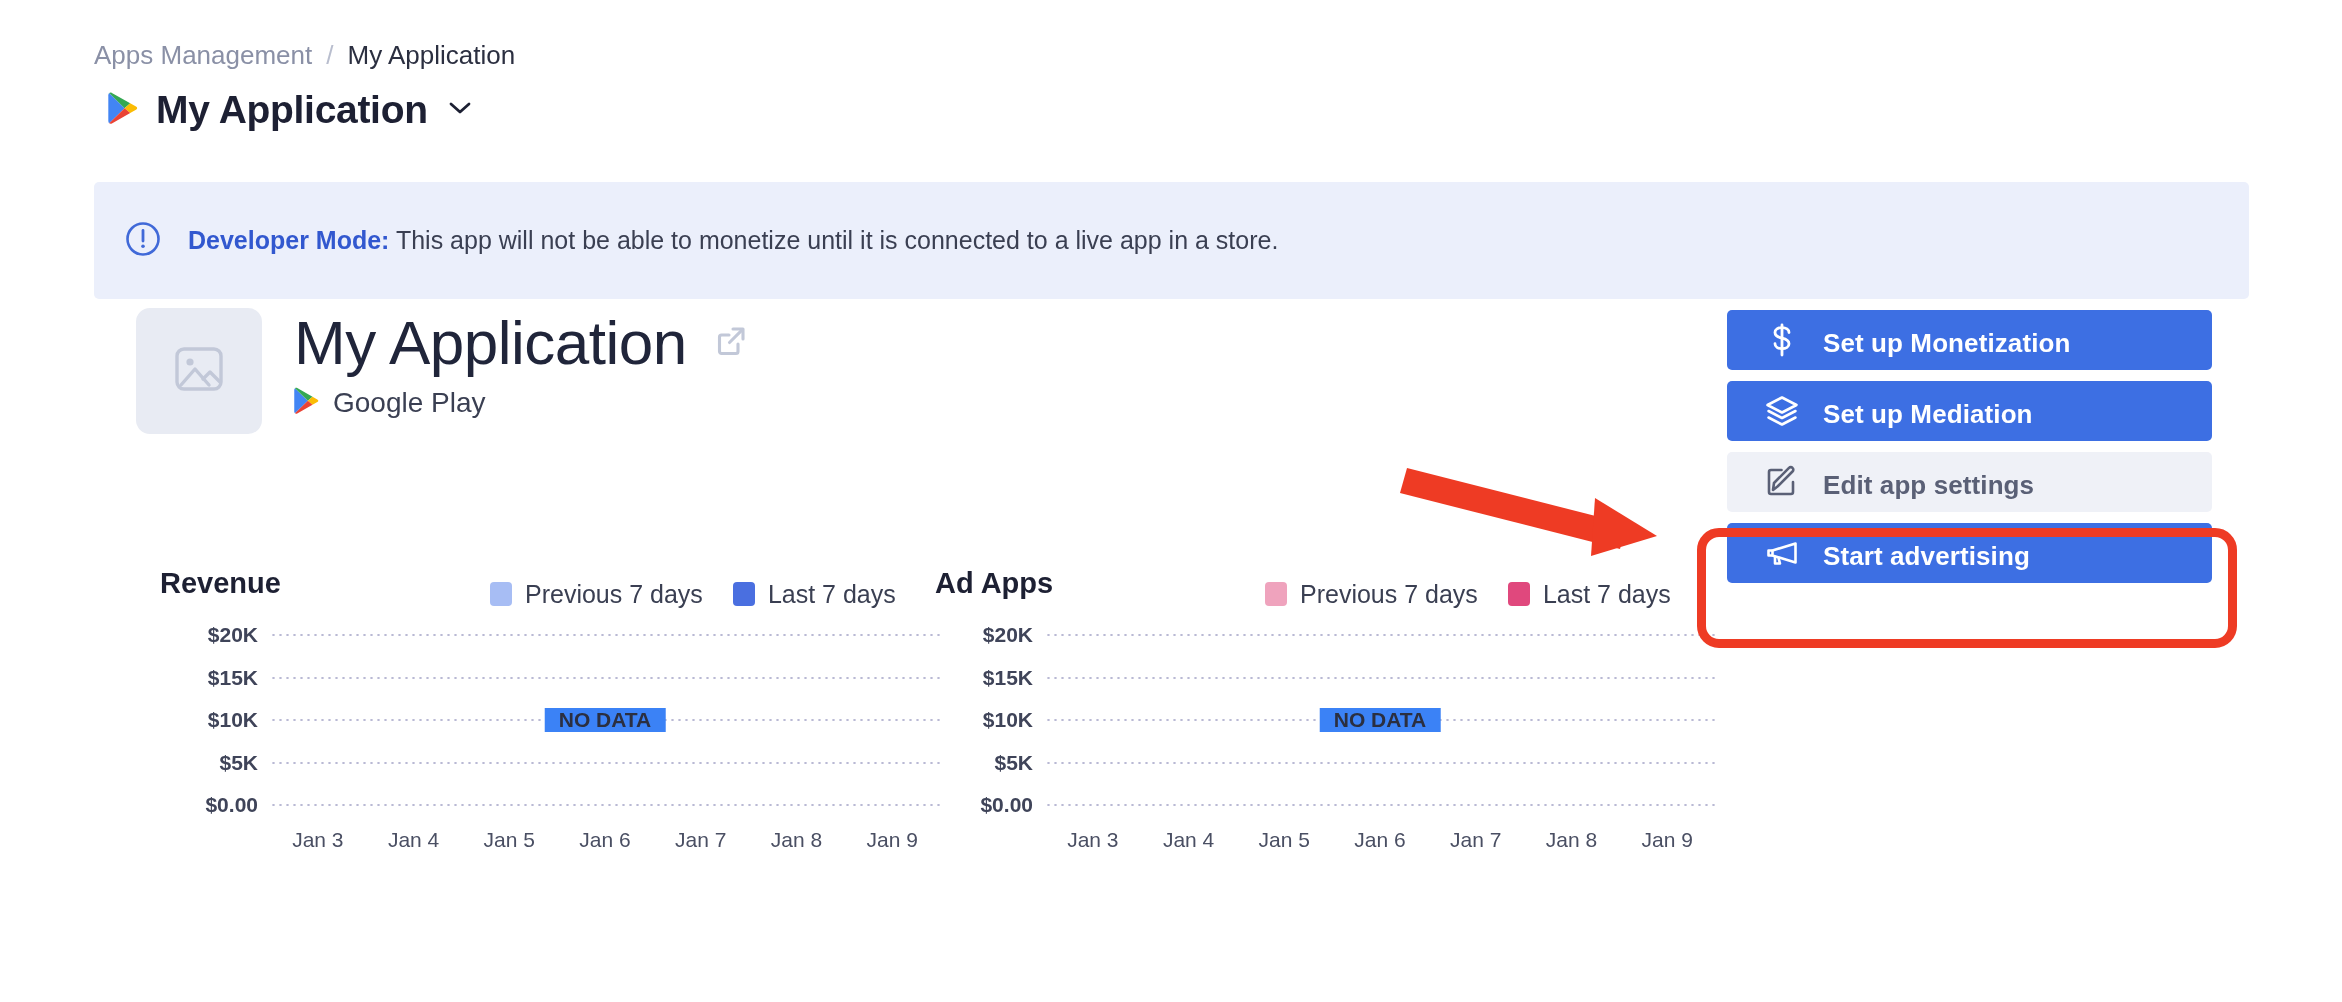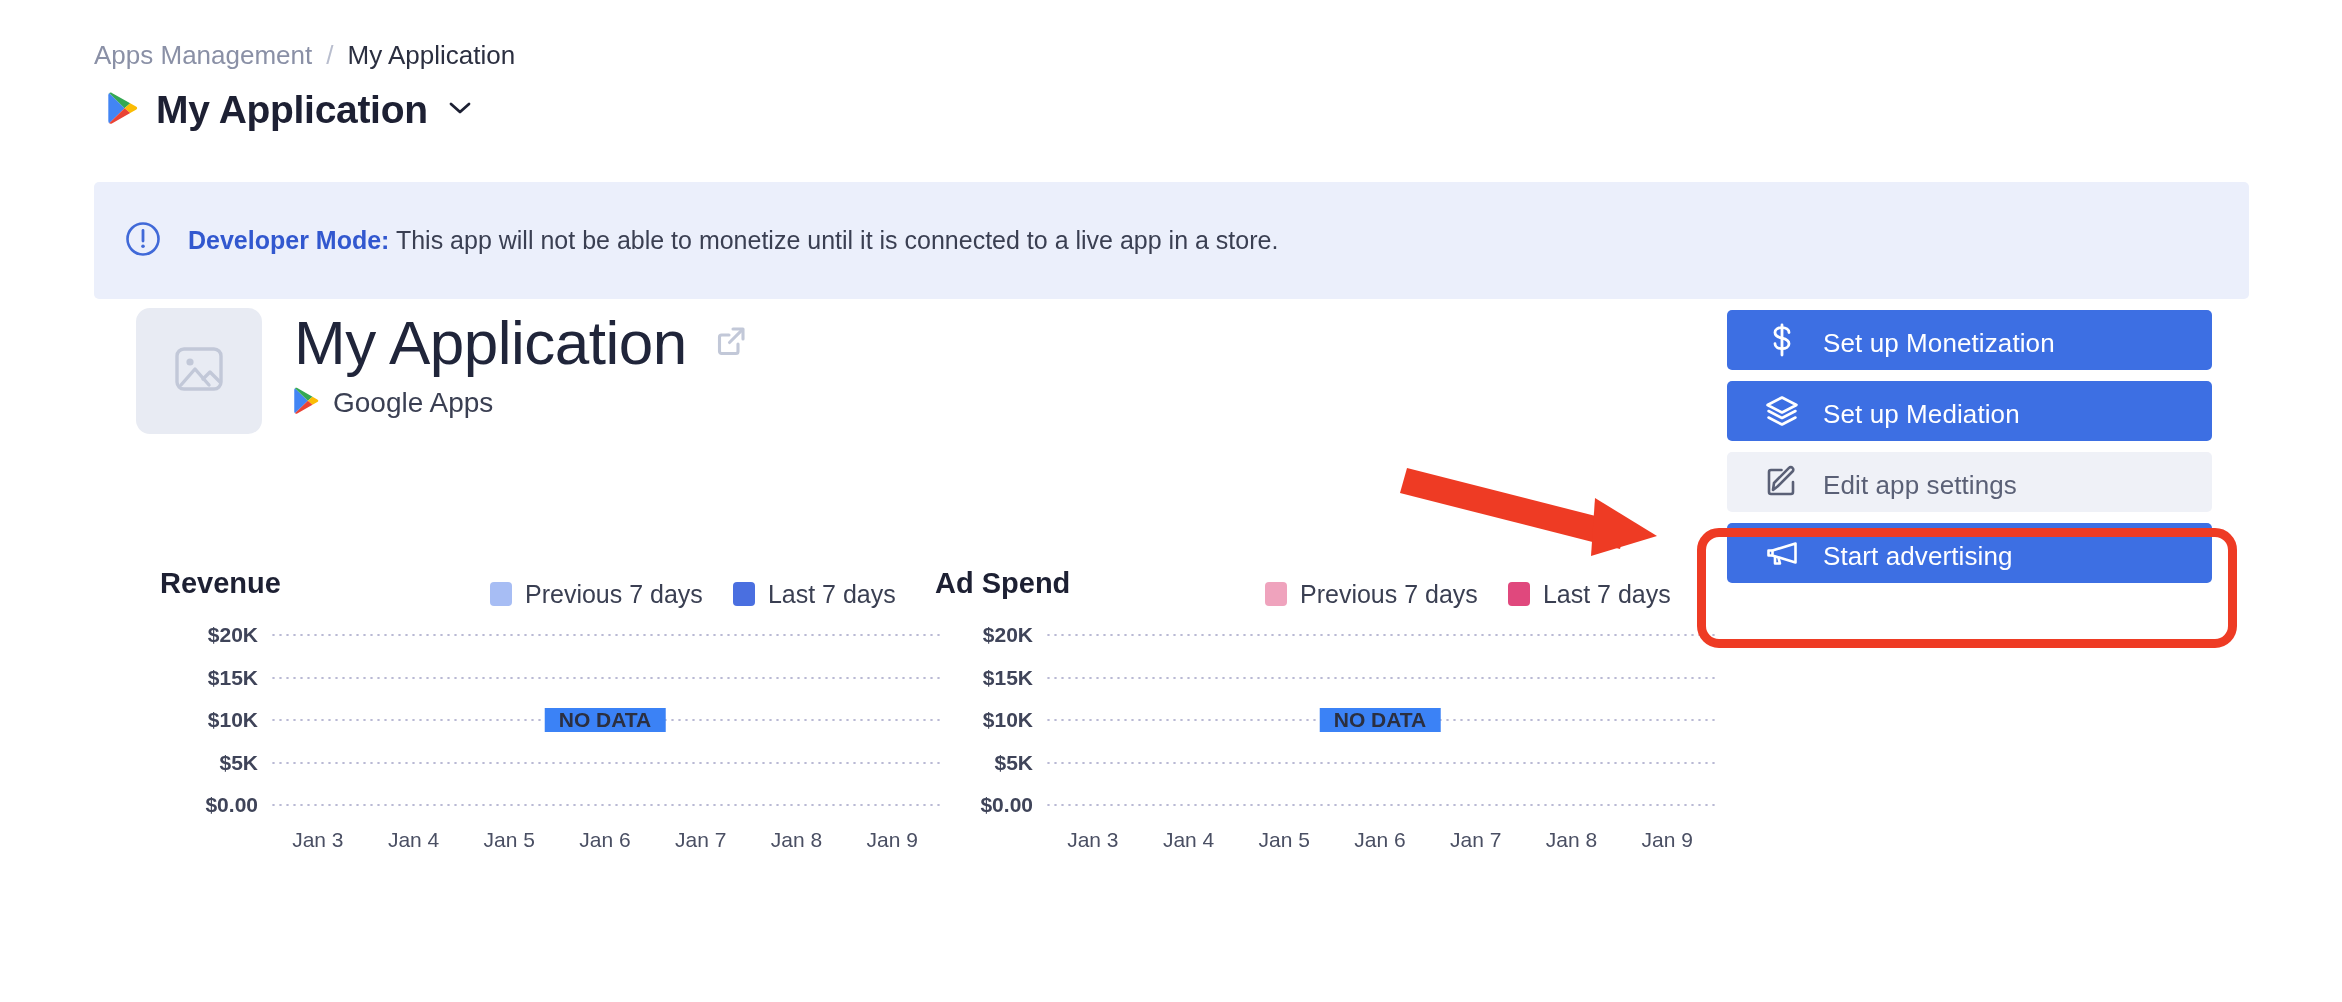--- a/index.html
+++ b/index.html
@@ -151,21 +151,21 @@
   .action-btn.primary {
     background: #3d6fe3;
     color: #ffffff;
   }
   .action-btn.secondary {
     background: #eff1f7;
     color: #5a6076;
   }
   .action-btn .btn-label {
     font-size: 26px;
-    font-weight: normal;
+    font-weight: bold;
     letter-spacing: 0.1px;
     margin-top: 6px;
   }
   .action-btn .btn-icon {
     display: flex;
     align-items: center;
     justify-content: center;
     width: 34px;
     flex: 0 0 auto;
   }
@@ -365,21 +365,21 @@
       </div>
       <div class="app-store-line">
         <span>
           <svg width="25" height="28" viewBox="0 0 30 33">
             <path d="M1.2 1.1 L16.6 16.2 L1.2 31.3 C0.6 30.8 0.3 30.0 0.3 29.0 L0.3 3.4 C0.3 2.4 0.6 1.6 1.2 1.1 Z" fill="#4285F4"></path>
             <path d="M1.2 1.1 C1.9 0.5 2.9 0.4 3.9 1.0 L22.2 11.3 L16.6 16.2 Z" fill="#34A853"></path>
             <path d="M22.2 11.3 L28.0 14.6 C29.6 15.5 29.6 16.9 28.0 17.8 L22.2 21.1 L16.6 16.2 Z" fill="#FBBC04"></path>
             <path d="M16.6 16.2 L22.2 21.1 L3.9 31.4 C2.9 32.0 1.9 31.9 1.2 31.3 Z" fill="#EA4335"></path>
           </svg>
         </span>
-        <span class="app-store-name">Google Apps</span>
+        <span class="app-store-name">Google Play</span>
       </div>
     </div>
   </div>
 
   <div class="actions">
 
     <button class="action-btn primary">
       <span class="btn-icon">
         <svg width="30" height="34" viewBox="0 0 30 34">
           <path d="M15 2 L15 32" stroke="#ffffff" stroke-width="2.8" stroke-linecap="round"></path>
@@ -468,21 +468,21 @@
           <span class="xtick">Jan 6</span>
           <span class="xtick">Jan 7</span>
           <span class="xtick">Jan 8</span>
           <span class="xtick">Jan 9</span>
         </div>
       </div>
     </div>
 
     <div class="chart-panel adspend">
       <div class="chart-head">
-        <span class="chart-title">Ad Spend</span>
+        <span class="chart-title">Ad Apps</span>
         <div class="chart-legend">
           <span class="legend-item">
             <span class="legend-swatch" style="background:#efa3bd"></span>
             <span class="legend-label">Previous 7 days</span>
           </span>
           <span class="legend-item">
             <span class="legend-swatch" style="background:#e0487d"></span>
             <span class="legend-label">Last 7 days</span>
           </span>
         </div>

